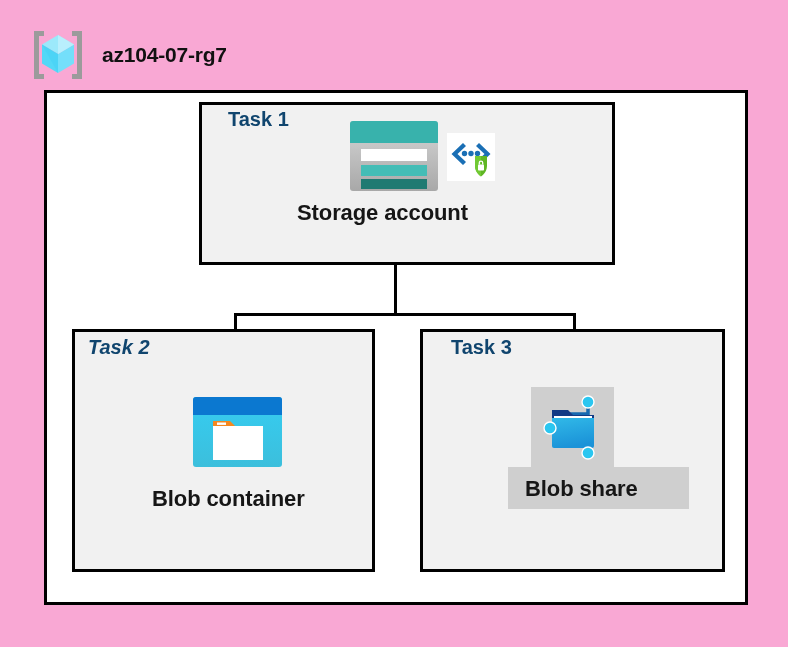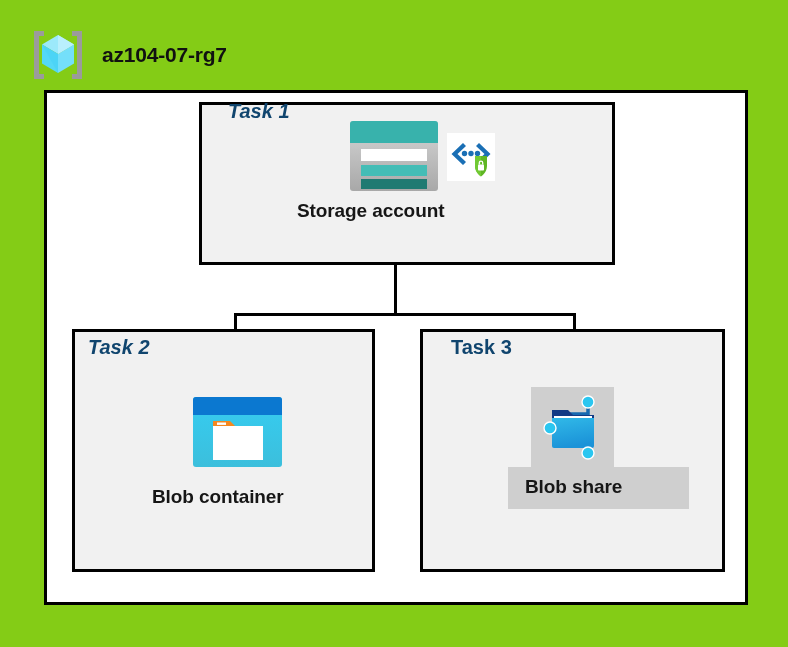--- a/index.html
+++ b/index.html
@@ -10,21 +10,21 @@
   }
   body {
     font-family: "Liberation Sans", sans-serif;
     -webkit-font-smoothing: antialiased;
   }
 
   #canvas {
     position: relative;
     width: 788px;
     height: 647px;
-    background: #84cc16;
+    background: #f9a8d4;
     overflow: hidden;
   }
 
   
   .rg-header {
     position: absolute;
     left: 30px;
     top: 28px;
     display: flex;
     align-items: center;
@@ -66,28 +66,28 @@
   #task2-box { left: 72px;  top: 329px; width: 303px; height: 243px; }
   #task3-box { left: 420px; top: 329px; width: 305px; height: 243px; }
 
   .task-label {
     position: absolute;
     font-size: 20px;
     font-weight: bold;
     color: #10456e;
     white-space: nowrap;
   }
-  #task1-label { left: 228px; top: 100px; font-style: italic; }
+  #task1-label { left: 228px; top: 108px; }
   #task2-label { left: 88px;  top: 336px; font-style: italic; }
   #task3-label { left: 434px; top: 336px; margin-left: 17px; }
 
   
   .res-label {
     position: absolute;
-    font-size: 19px;
+    font-size: 22px;
     font-weight: bold;
     color: #161616;
     white-space: nowrap;
     letter-spacing: -0.1px;
   }
   #storage-label   { left: 297px; top: 200px; }
   #blob-label      { left: 152px; top: 486px; }
   #fileshare-label { left: 525px; top: 476px; }
 
   

